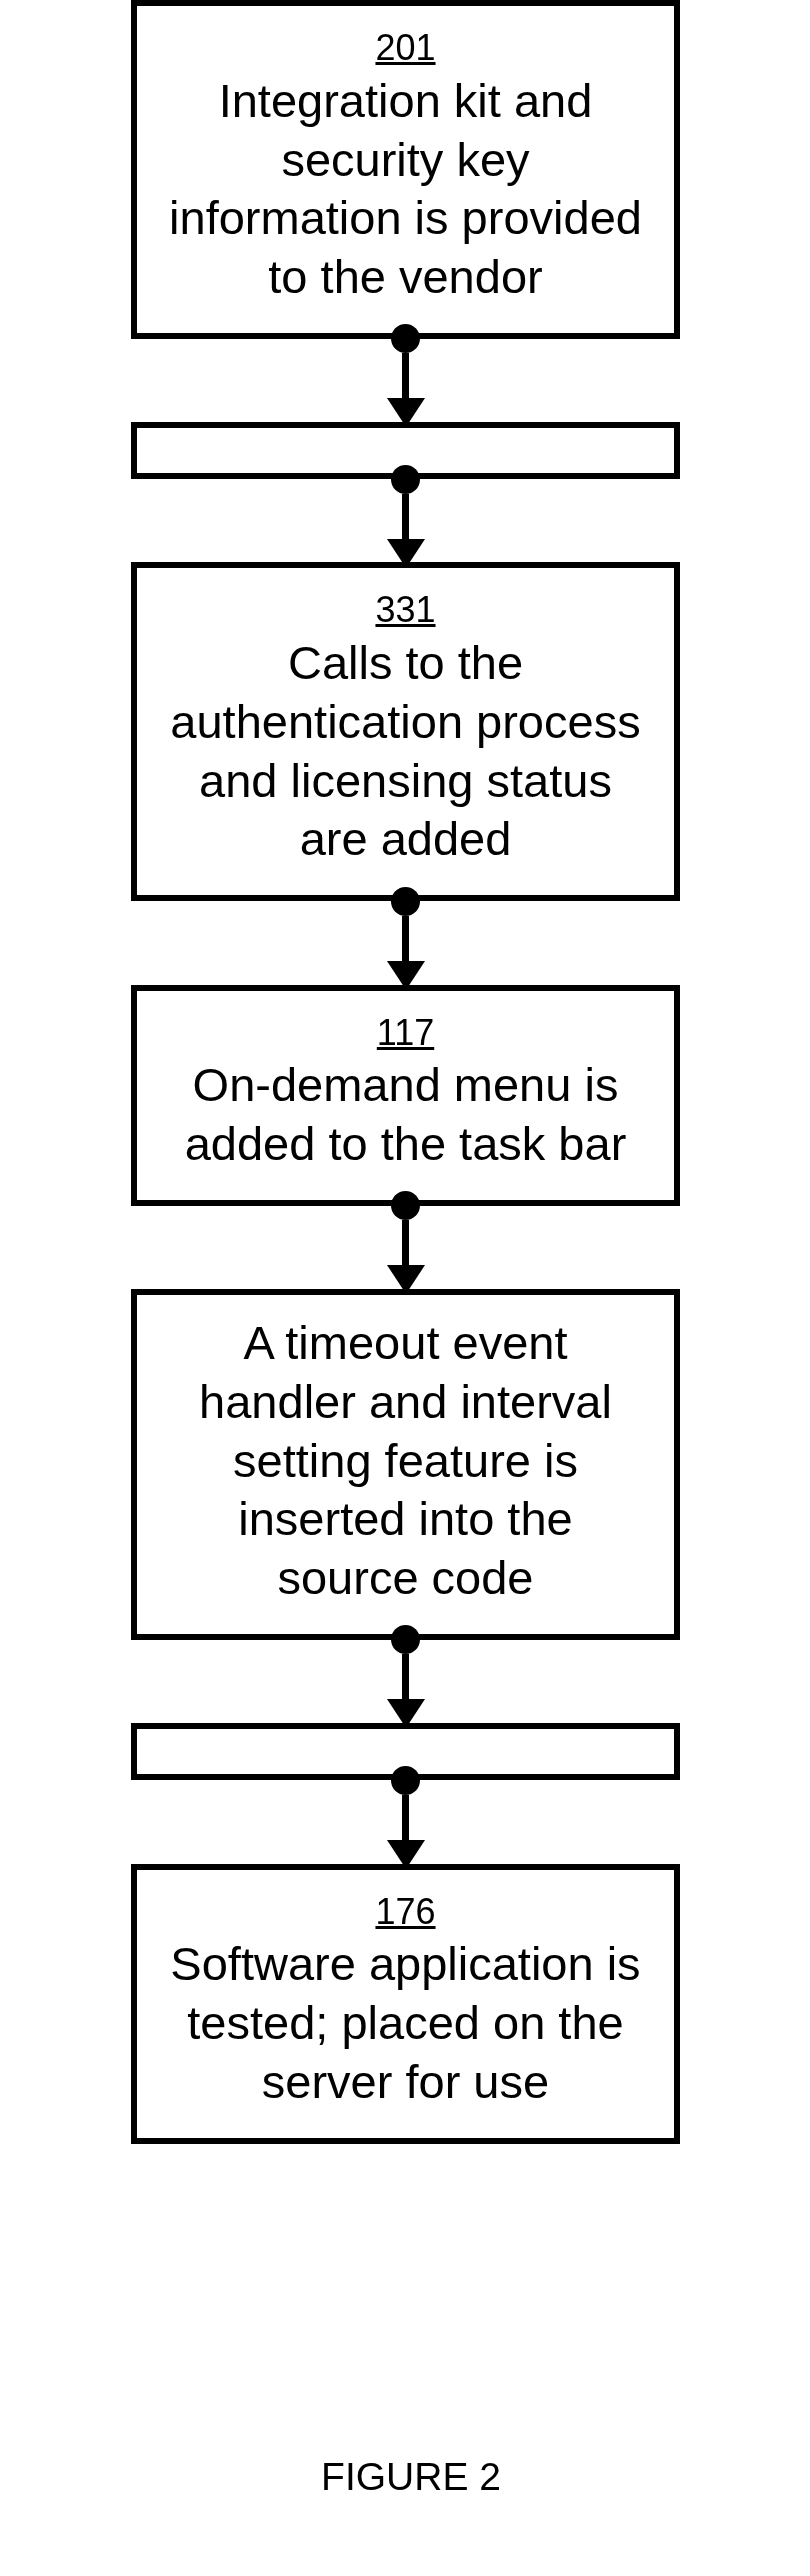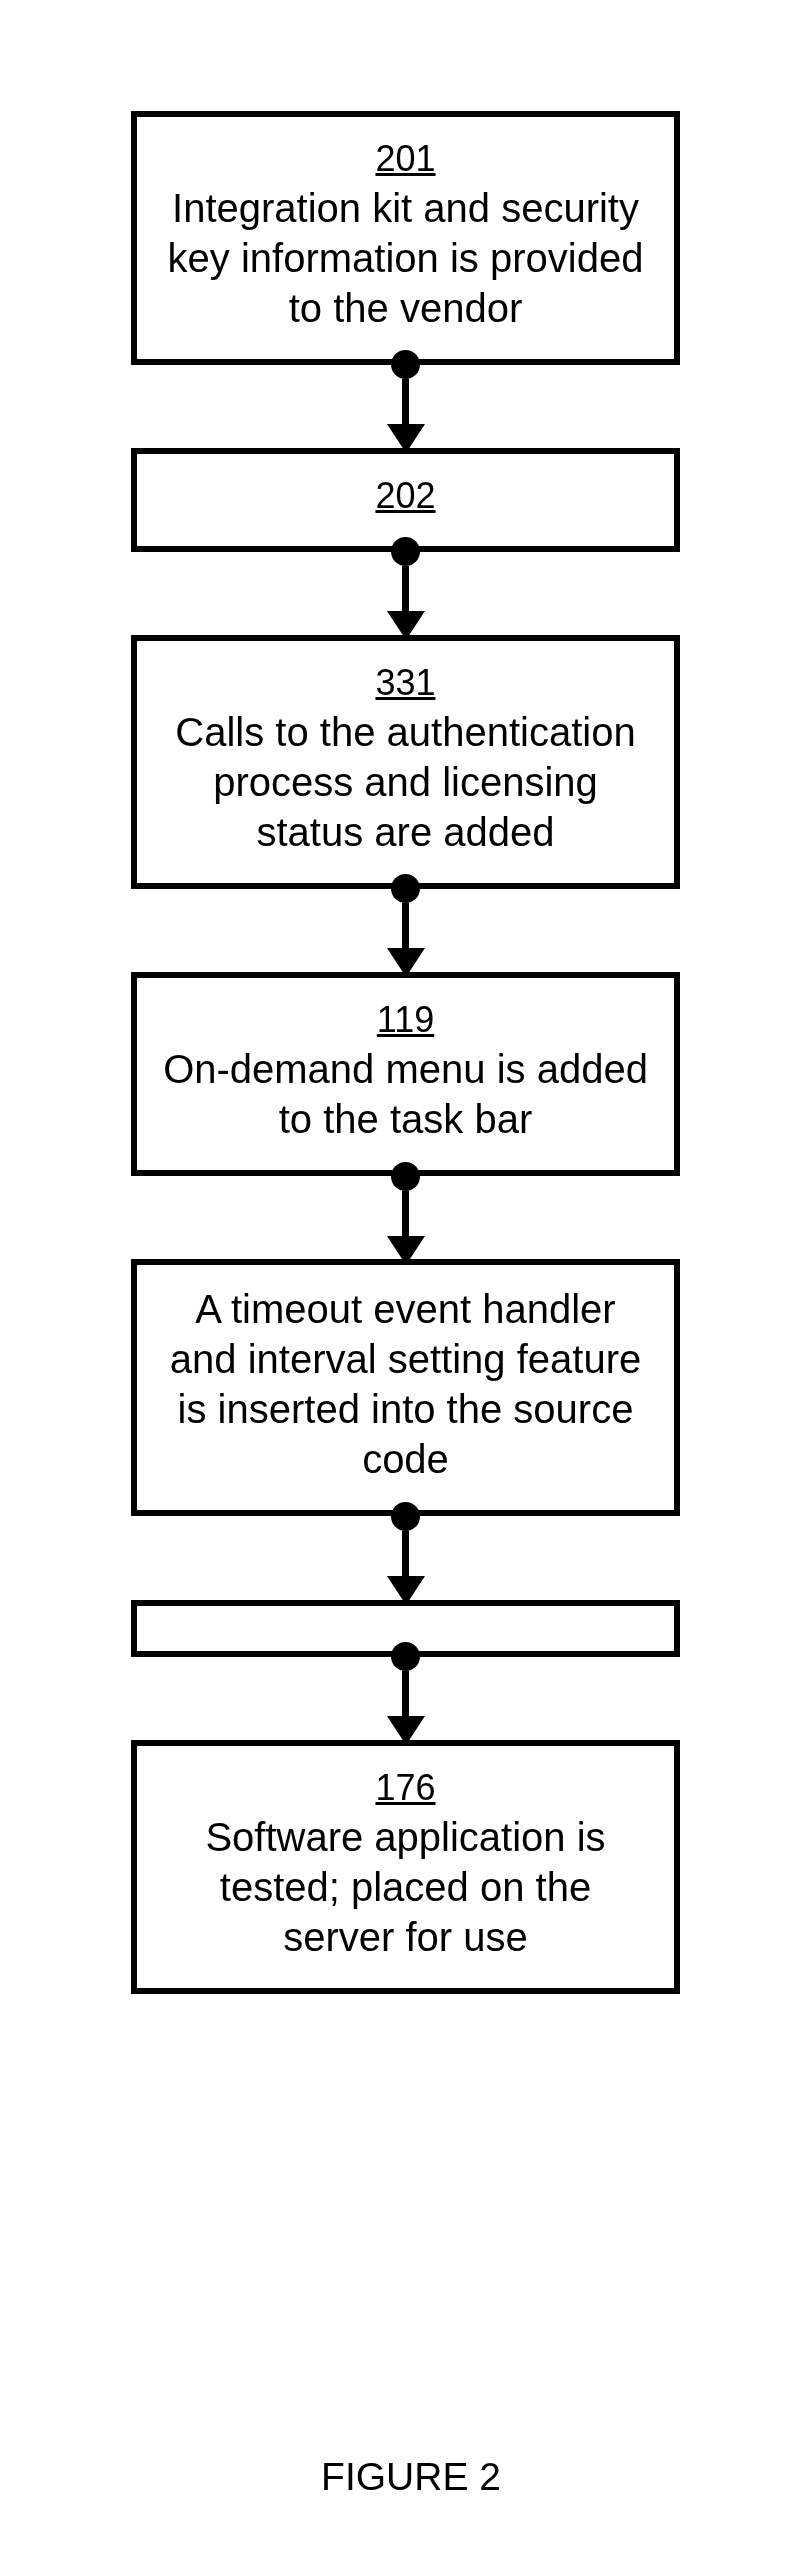--- a/index.html
+++ b/index.html
@@ -7,21 +7,20 @@
     padding: 0;
     background: #ffffff;
     font-family: Arial, Helvetica, sans-serif;
     color: #000000;
   }
   .page {
     width: 811px;
     height: 2576px;
     position: relative;
     box-sizing: border-box;
-    padding-top: 111px;
   }
   .flow {
     display: flex;
     flex-direction: column;
     align-items: center;
     margin: 0 auto;
     width: 566px;
   }
   .step-box {
     border: 6px solid #000000;
@@ -31,21 +30,21 @@
     padding: 19px 26px 26px 26px;
     background: #ffffff;
   }
   .step-num {
     font-size: 36px;
     text-decoration: underline;
     line-height: 1.3;
     display: block;
   }
   .step-text {
-    font-size: 40px;
+    font-size: 47px;
     line-height: 1.25;
     display: block;
   }
   .connector {
     display: flex;
     flex-direction: column;
     align-items: center;
   }
   .dot {
     width: 29px;
@@ -86,40 +85,39 @@
       <span class="step-num">201</span>
       <span class="step-text">Integration kit and security key information is provided to the vendor</span>
     </div>
     <div class="connector">
       <div class="dot"></div>
       <div class="shaft"></div>
       <div class="arrowhead"></div>
     </div>
 
     <div class="step-box">
-      <span class="step-num">202</span>
     </div>
     <div class="connector">
       <div class="dot"></div>
       <div class="shaft"></div>
       <div class="arrowhead"></div>
     </div>
 
     <div class="step-box">
       <span class="step-num">331</span>
       <span class="step-text">Calls to the authentication process and licensing status are added</span>
     </div>
     <div class="connector">
       <div class="dot"></div>
       <div class="shaft"></div>
       <div class="arrowhead"></div>
     </div>
 
     <div class="step-box">
-      <span class="step-num">119</span>
+      <span class="step-num">117</span>
       <span class="step-text">On-demand menu is added to the task bar</span>
     </div>
     <div class="connector">
       <div class="dot"></div>
       <div class="shaft"></div>
       <div class="arrowhead"></div>
     </div>
 
     <div class="step-box">
       <span class="step-text">A timeout event handler and interval setting feature is inserted into the source code</span>

